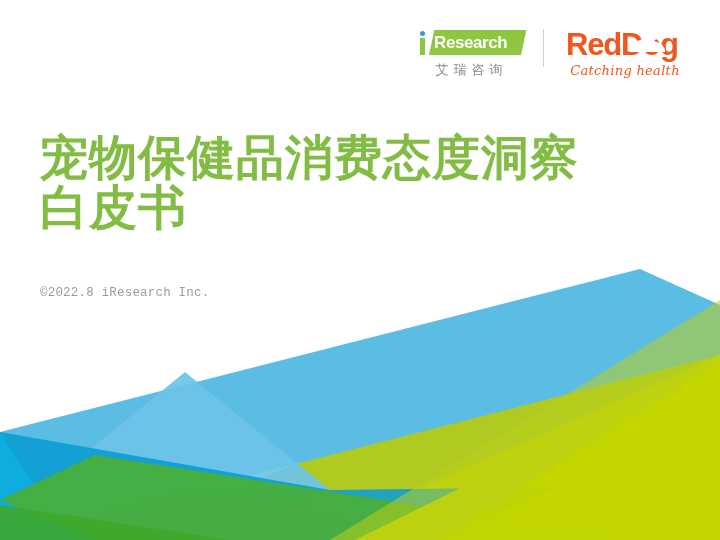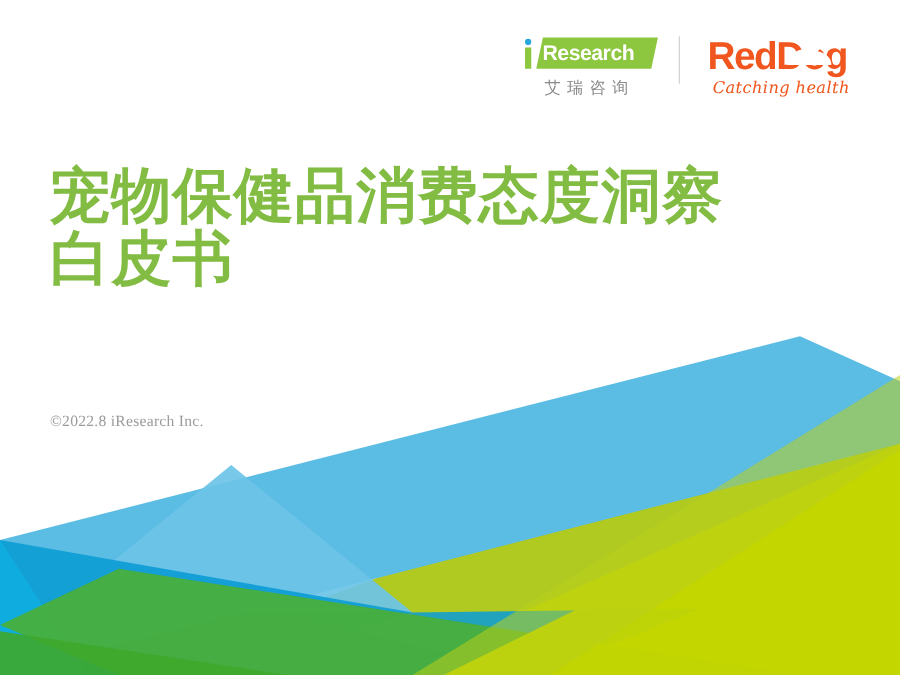--- a/index.html
+++ b/index.html
@@ -158,23 +158,22 @@
     font-family: "DejaVu Sans", "Liberation Sans", sans-serif;
     white-space: nowrap;
   }
   #copyright {
     position: absolute;
     left: 40px;
     top: 286px;
     font-size: 12.5px;
     color: #9B9B9B;
     letter-spacing: 0.2px;
-    font-family: Liberation Serif, serif;
-    white-space: nowrap;
-    margin-top: 44px;
+    font-family: Liberation Mono, monospace;
+    white-space: nowrap;
   }
 </style>
 </head>
 <body>
 
 <div id="slide">
 
   <svg id="bg-art" viewBox="0 0 720 540" width="720" height="540" preserveAspectRatio="none" xmlns="http://www.w3.org/2000/svg">
 
     <polygon points="720,305 720,540 95,540" fill="#C4D600"></polygon>

